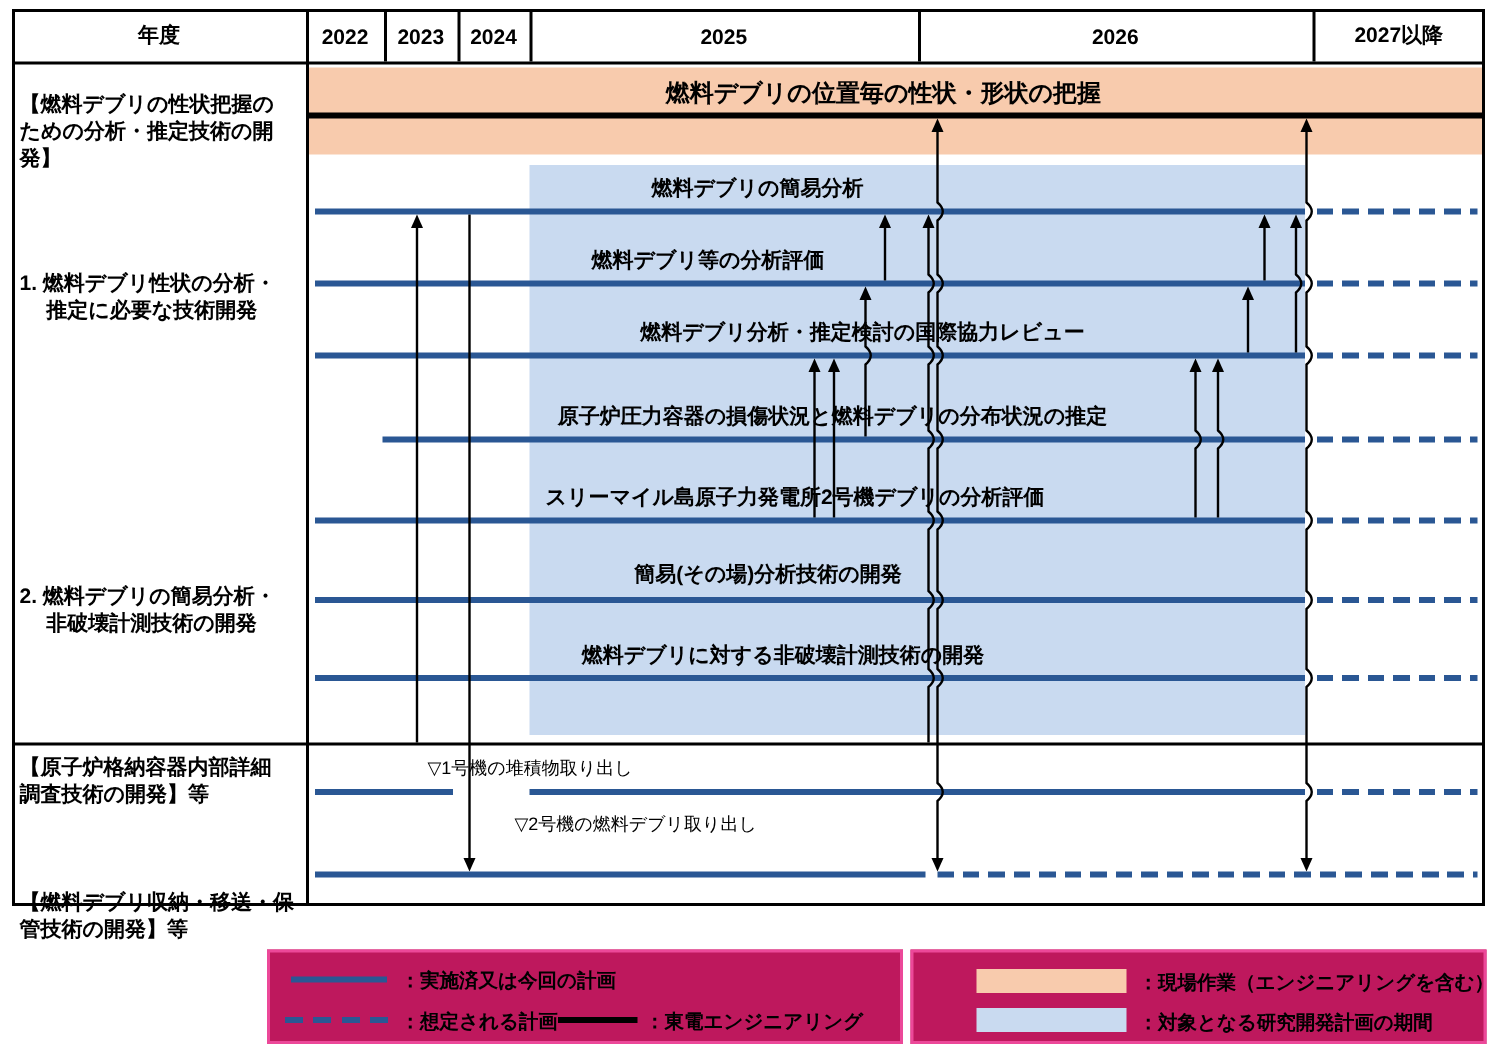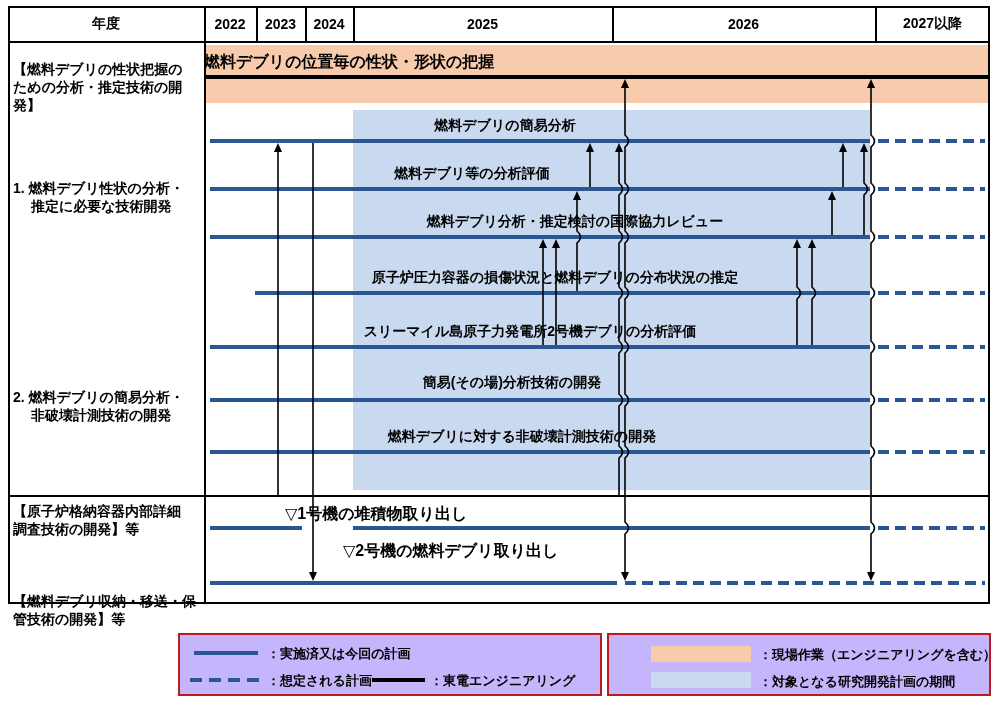--- a/index.html
+++ b/index.html
@@ -5,34 +5,34 @@
   html,body{margin:0;padding:0;background:#fff;}
   #page{position:relative;width:997px;height:703px;background:#fff;overflow:hidden;
         font-family:"Liberation Sans","DejaVu Sans",sans-serif;color:#000;}
   .abs{position:absolute;}
   .hline{position:absolute;background:#000;height:2px;}
   .vline{position:absolute;background:#000;width:2px;}
   .hdr{position:absolute;top:6px;height:35px;display:flex;align-items:center;justify-content:center;
        font-size:14px;font-weight:700;}
   .leftblock{position:absolute;font-size:14px;font-weight:600;line-height:18px;white-space:pre-line;}
   .tasklabel{position:absolute;width:540px;text-align:center;font-size:14px;font-weight:600;}
-  .milestone{position:absolute;font-size:16px;font-weight:700;}
+  .milestone{position:absolute;font-size:12px;font-weight:400;}
   .bar{position:absolute;height:4px;}
-  .legendbox{position:absolute;border:2px solid #b91c1c;background:#c4b5fd;}
+  .legendbox{position:absolute;border:2px solid #ec4899;background:#be185d;}
   .legendlabel{position:absolute;font-size:13px;font-weight:600;white-space:nowrap;}
   .sw{position:absolute;}
   svg{position:absolute;left:0;top:0;pointer-events:none;}
 </style>
 </head>
 <body>
 
 <div id="page">
 
   <div class="abs" id="orange-band" style="left: 204px; top: 45px; width: 784px; height: 58px; background: rgb(248, 203, 173);"></div>
-  <div class="abs" id="band-title" style="text-align: left; font-size: 16px; font-weight: 700; left: 204px; top: 52px; width: 530px;">燃料デブリの位置毎の性状・形状の把握</div>
+  <div class="abs" id="band-title" style="text-align: right; font-size: 16px; font-weight: 700; left: 204px; top: 52px; width: 530px;">燃料デブリの位置毎の性状・形状の把握</div>
   <div class="abs" id="band-black-line" style="left: 204px; top: 75px; width: 784px; height: 4px; background: rgb(0, 0, 0);"></div>
 
   <div class="abs" id="blue-region" style="left: 353px; top: 110px; width: 517px; height: 380px; background: rgb(201, 218, 240);"></div>
 
   <div id="grid">
       <div class="hline" style="left: 8px; top: 6px; width: 982px;"></div>
       <div class="hline" style="left: 8px; top: 602px; width: 982px;"></div>
       <div class="vline" style="left: 8px; top: 6px; height: 598px;"></div>
       <div class="vline" style="left: 988px; top: 6px; height: 598px;"></div>
       <div class="hline" style="left: 8px; top: 41px; width: 982px;"></div>

